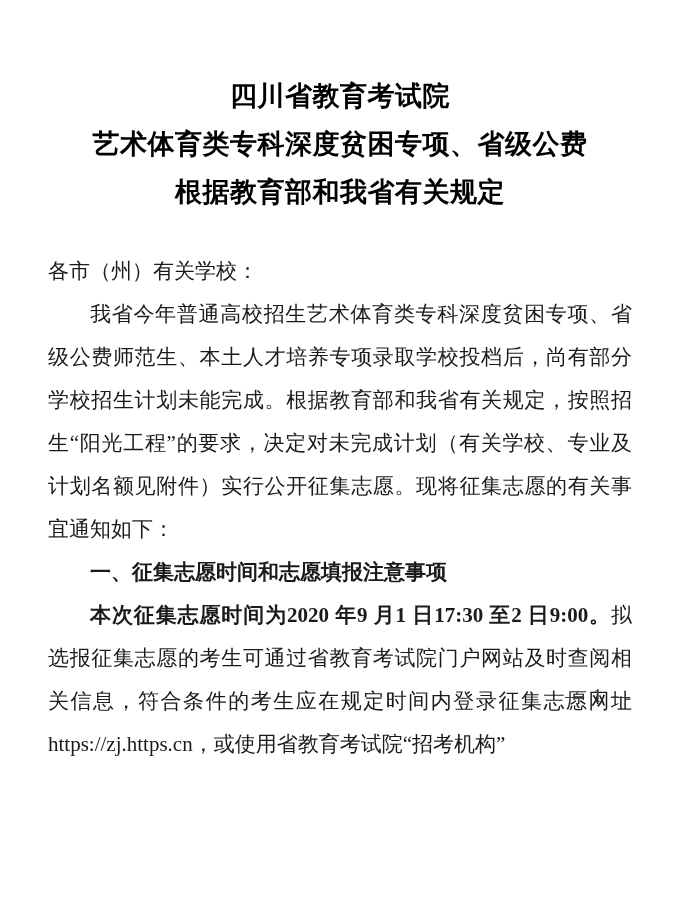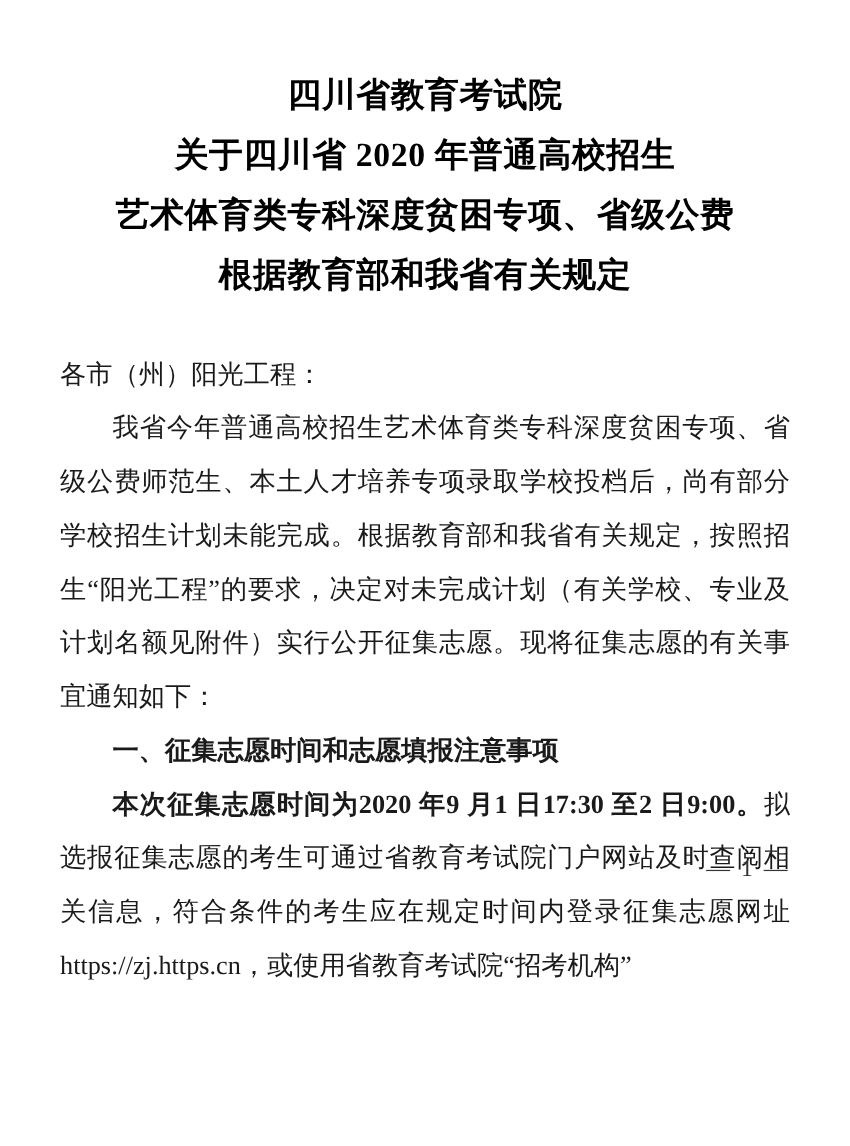--- a/index.html
+++ b/index.html
@@ -12,21 +12,21 @@
     background: #ffffff;
     font-family: "Liberation Serif", "DejaVu Serif", serif;
     color: #111111;
     overflow: hidden;
   }
   .page {
     position: relative;
     width: 680px;
     height: 729px;
     box-sizing: border-box;
-    padding: 52px 48px 0 48px;
+    padding: 72px 48px 0 48px;
   }
   .doc-title {
     text-align: center;
     font-weight: bold;
     font-size: 27px;
     line-height: 48px;
     letter-spacing: 0.5px;
     color: #000000;
     margin: 0;
   }
@@ -71,30 +71,29 @@
     letter-spacing: 2px;
   }
 </style>
 </head>
 <body>
 
 <div class="page">
 
   <h1 class="doc-title">
     <span class="tline">四川省教育考试院</span>
-    <span class="tline">关于四川省 2020 年普通高校招生</span>
     <span class="tline">艺术体育类专科深度贫困专项、省级公费</span>
     <span class="tline">根据教育部和我省有关规定</span>
   </h1>
 
   <div class="title-gap"></div>
 
   <div class="body-text">
 
-    <p class="para">各市（州）阳光工程：</p>
+    <p class="para">各市（州）有关学校：</p>
 
     <p class="para indent2">我省今年普通高校招生艺术体育类专科深度贫困专项、省级公费师范生、本土人才培养专项录取学校投档后，尚有部分学校招生计划未能完成。根据教育部和我省有关规定，按照招生“阳光工程”的要求，决定对未完成计划（有关学校、专业及计划名额见附件）实行公开征集志愿。现将征集志愿的有关事宜通知如下：</p>
 
     <p class="section-head">一、征集志愿时间和志愿填报注意事项</p>
 
     <p class="para indent2"><span class="bold">本次征集志愿时间为2020 年9 月1 日17:30 至2 日9:00。</span><span>拟选报征集志愿的考生可通过省教育考试院门户网站及时查阅相关信息，符合条件的考生应在规定时间内登录征集志愿网址 </span><span class="url">https://zj.https.cn</span><span>，或使用省教育考试院“招考机构”</span></p>
 
   </div>
 
   <div class="page-number">— 1 —</div>

